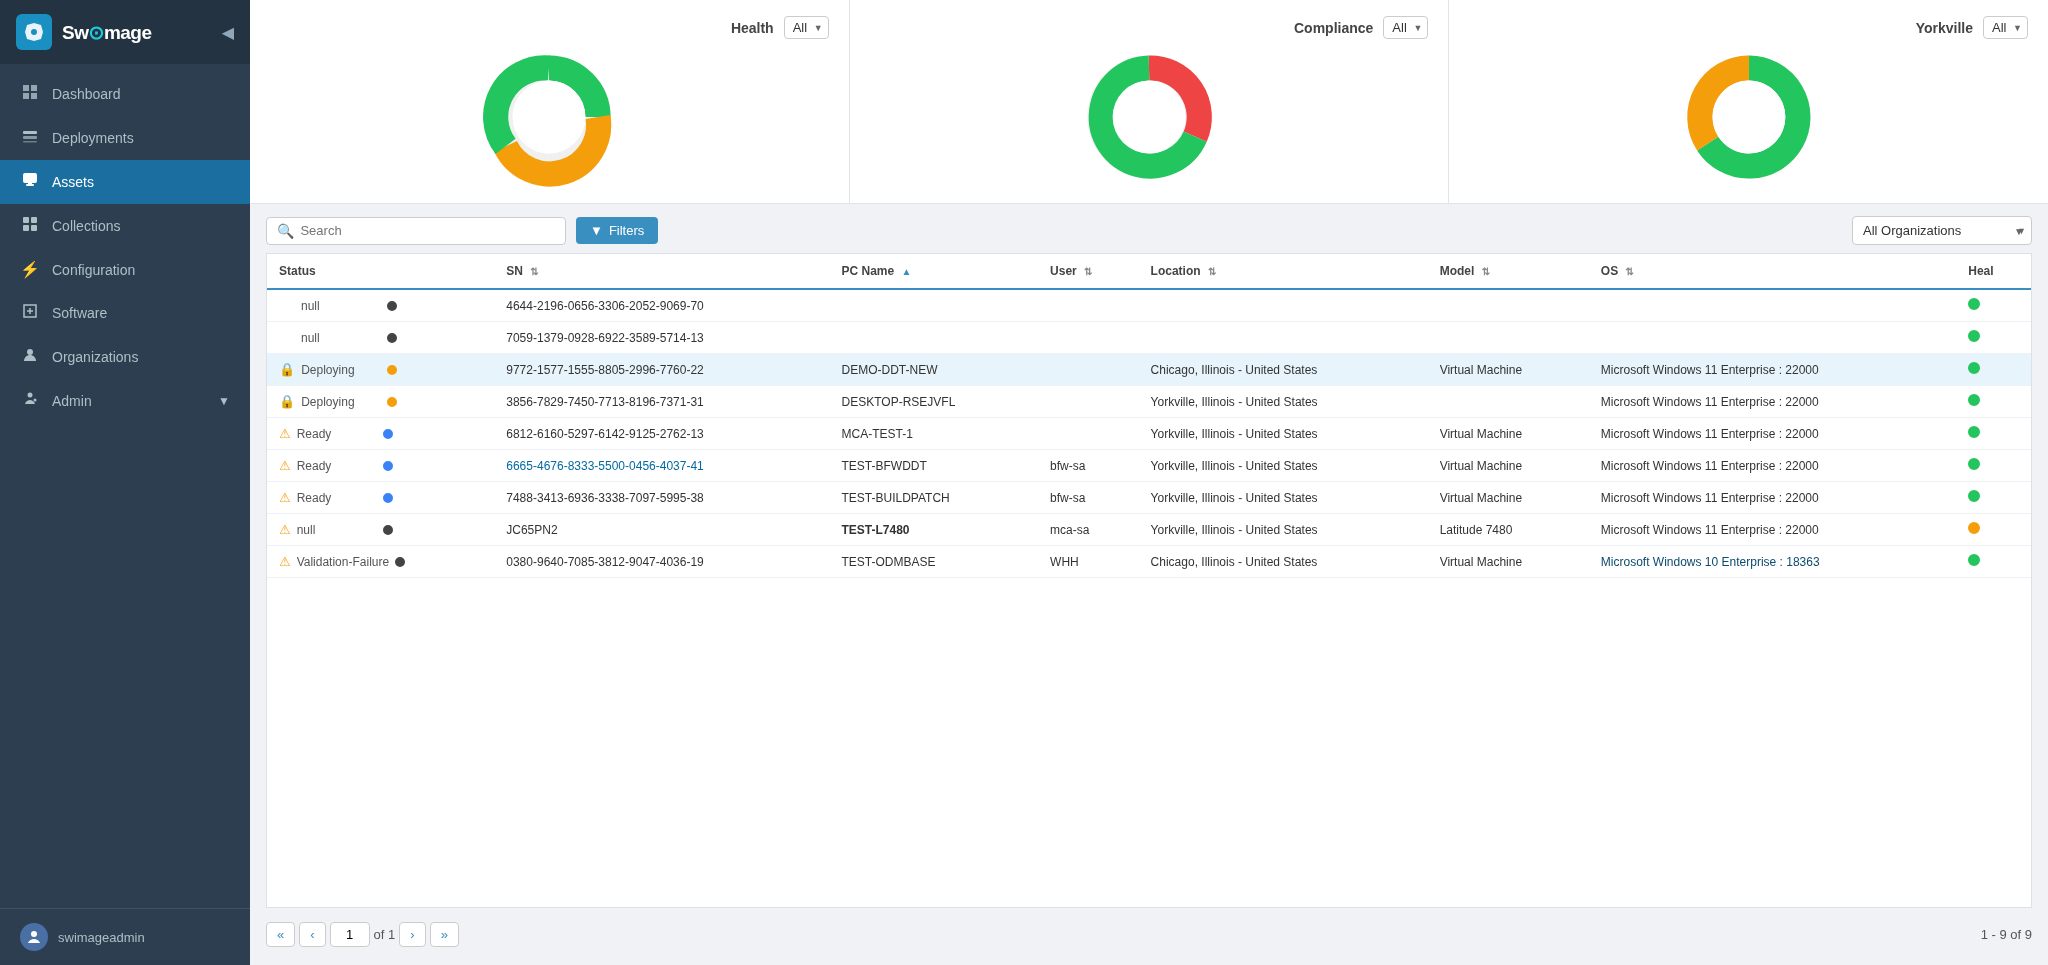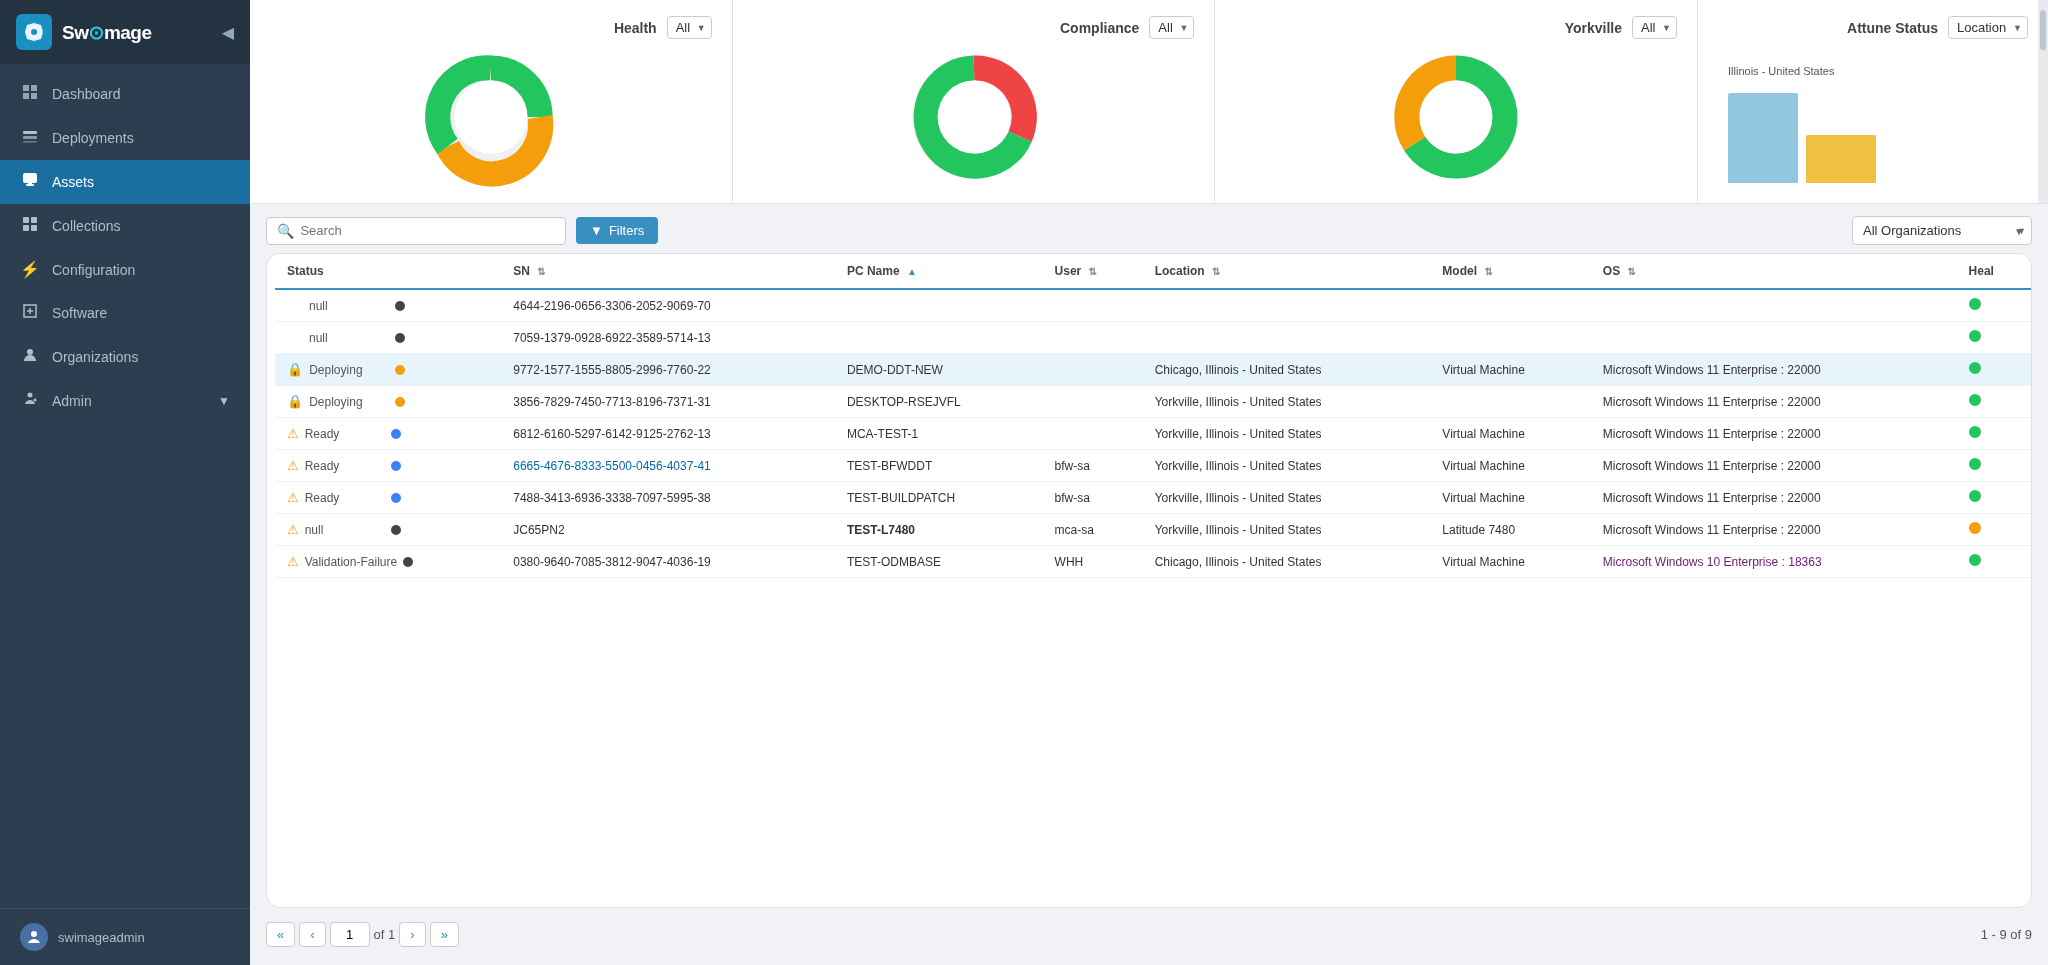--- a/index.html
+++ b/index.html
@@ -111,21 +111,21 @@
     #org-select-wrapper { margin-left: auto; }
     #org-select {
       border: 1px solid #ccc; border-radius: 4px; padding: 6px 24px 6px 10px;
       font-size: 13px; background: white; cursor: pointer; appearance: none;
       color: #333; min-width: 180px;
     }
 
     
     #data-table-wrapper {
       flex: 1; overflow: auto; background: white;
-      border: 1px solid #dde1e7; border-radius: 14px; padding-left: 8px;
+      border: 1px solid #dde1e7; border-radius: 0;
     }
     #data-table { width: 100%; border-collapse: collapse; font-size: 12px; }
     #data-table thead th {
       position: sticky; top: 0; background: white;
       padding: 10px 12px; text-align: left;
       border-bottom: 2px solid #3a8fc1; color: #444; font-weight: 600;
       white-space: nowrap; cursor: pointer;
     }
     #data-table thead th .sort-icon { font-size: 10px; margin-left: 4px; color: #888; }
     #data-table tbody tr { border-bottom: 1px solid #edf0f4; }
@@ -333,41 +333,20 @@
           <circle cx="50" cy="50" r="35" fill="none" stroke="#f0f0f0" stroke-width="18"></circle>
 
           <path d="M50 15 A35 35 0 1 1 20.5 69" fill="none" stroke="#22c55e" stroke-width="18" stroke-linecap="butt"></path>
 
           <path d="M20.5 69 A35 35 0 0 1 50 15" fill="none" stroke="#f59e0b" stroke-width="18" stroke-linecap="butt"></path>
           <circle cx="50" cy="50" r="26" fill="white"></circle>
         </svg>
       </div>
     </div>
 
-    <div class="chart-card" style="position:relative;overflow:hidden;min-width:280px;max-width:350px;">
-      <div class="chart-header" style="width:100%;">
-        <span class="chart-title">Attune Status</span>
-        <div class="select-wrapper">
-          <select class="chart-select">
-            <option>Location</option>
-          </select>
-        </div>
-      </div>
-      <div style="width:100%;height:140px;position:relative;display:flex;flex-direction:column;justify-content:flex-end;padding:0 10px 4px;">
-        <span style="font-size:11px;color:#555;margin-bottom:6px;">Illinois - United States</span>
-        <div style="display:flex;align-items:flex-end;gap:8px;height:100px;">
-          <div style="width:70px;height:90px;background:#93c6e0;border-radius:2px 2px 0 0;"></div>
-          <div style="width:70px;height:48px;background:#f0c040;border-radius:2px 2px 0 0;"></div>
-        </div>
-      </div>
-
-      <div style="position:absolute;right:0;top:0;bottom:0;width:10px;background:#e8eaed;display:flex;flex-direction:column;align-items:center;padding:2px;">
-        <div style="width:6px;height:40px;background:#bcc6d0;border-radius:3px;margin-top:8px;"></div>
-      </div>
-    </div>
 
   </div>
 
   <div id="table-section">
 
     <div id="toolbar">
       <div id="search-box">
         <span id="search-icon">🔍</span>
         <input id="search-input" type="text" style="border: none; outline: none; font-size: 13px; color: rgb(51, 51, 51); width: 100%;" placeholder="Search">
       </div>
@@ -556,21 +535,21 @@
                   <span class="warn-icon">⚠</span>
                   <span style="color:#555;min-width:80px;">Validation-Failure</span>
                   <span class="status-dot" style="background:#444;border:2px solid #444;width:10px;height:10px;border-radius:50%;display:inline-block;flex-shrink:0;"></span>
                 </div>
               </td>
               <td style="color:#333;">0380-9640-7085-3812-9047-4036-19</td>
               <td style="color:#333;">TEST-ODMBASE</td>
               <td style="color:#333;">WHH</td>
               <td style="color:#333;">Chicago, Illinois - United States</td>
               <td style="color:#333;">Virtual Machine</td>
-              <td style="color:#701a75;">Microsoft Windows 10 Enterprise : 18363</td>
+              <td style="color:#0c4a6e;">Microsoft Windows 10 Enterprise : 18363</td>
               <td><span class="health-dot" style="display:inline-block;width:12px;height:12px;border-radius:50%;background:#22c55e;border:2px solid #22c55e;"></span></td>
             </tr>
           </tbody>
       </table>
     </div>
 
     <div id="pagination">
       <button class="page-btn">«</button>
       <button class="page-btn">‹</button>
       <input id="page-input" type="text" value="1" style="">

